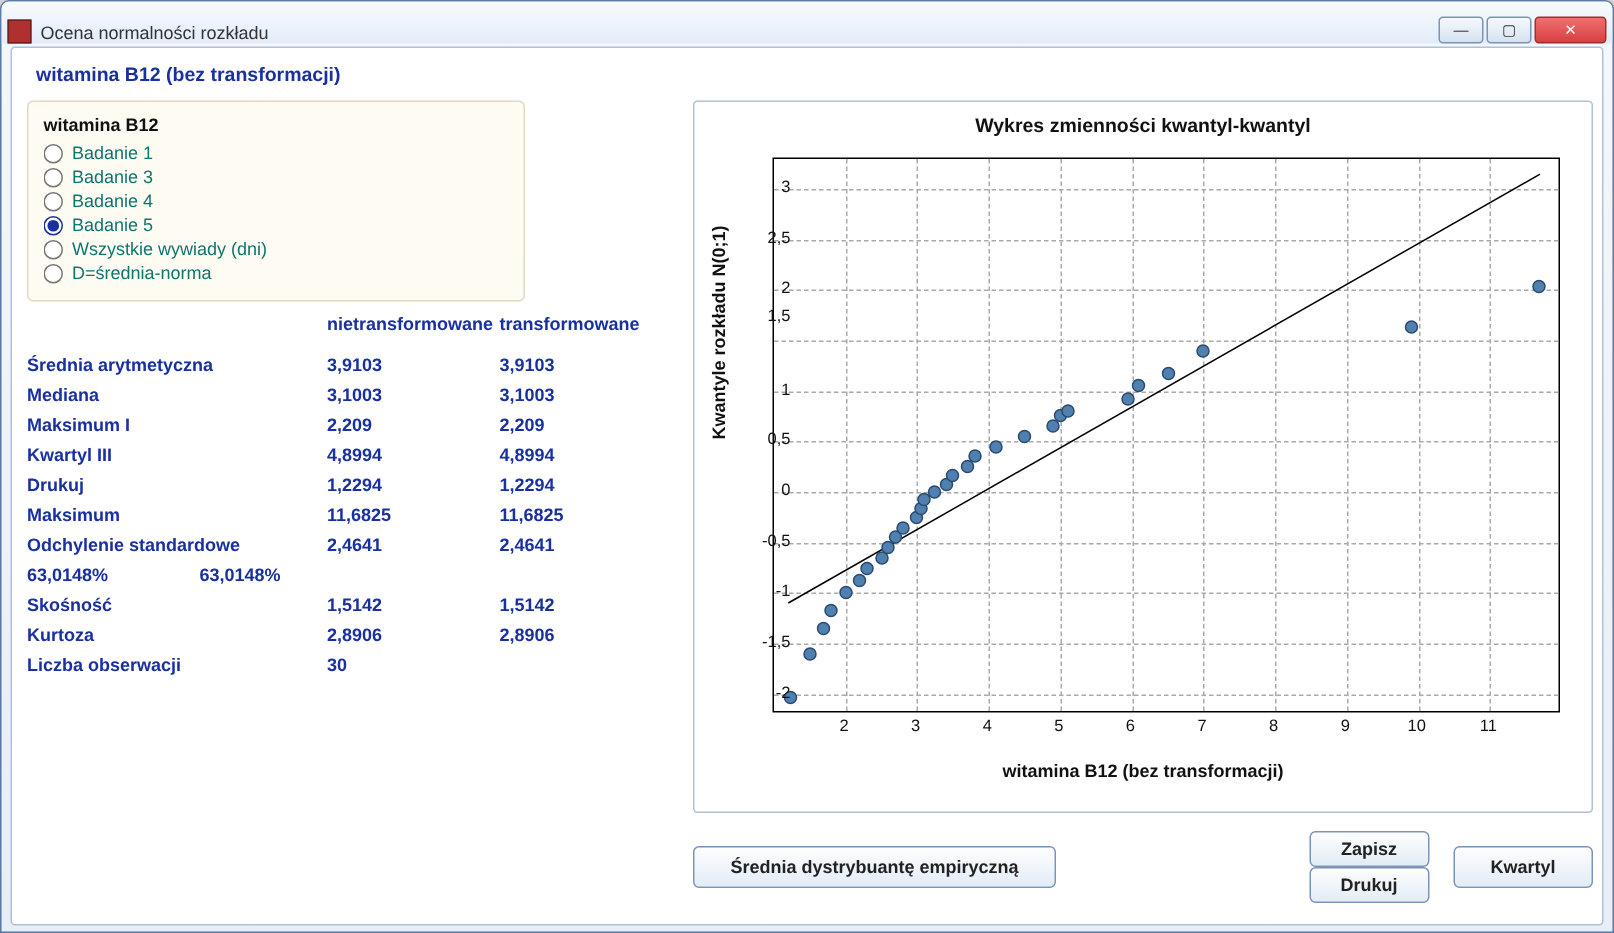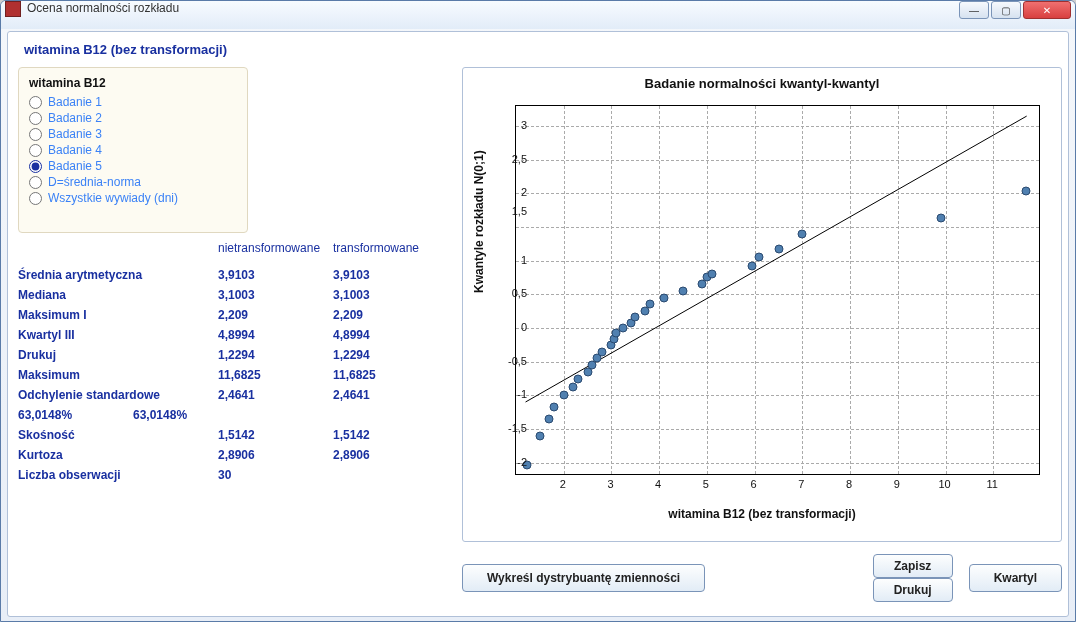--- a/index.html
+++ b/index.html
@@ -17,21 +17,21 @@
   background: linear-gradient(#f4f7fb,#e8eef7);
   border: 1px solid #5a7ba8;
   border-radius: 6px 6px 0 0;
   overflow: hidden;
   box-shadow: 0 2px 6px rgba(0,0,0,.3);
 }
 .titlebar {
   height: 28px;
   background: linear-gradient(#f7fbff,#e2ecf8);
   display: flex;
-  align-items: flex-start;
+  align-items: flex-end;
   padding: 0 4px;
 }
 .titlebar .app-icon {
   width: 16px; height: 16px;
   background: #b03030;
   border: 1px solid #702020;
   margin-right: 6px;
 }
 .titlebar .title { flex: 1; color: #333; font-size: 12px; }
 .win-btns { display: flex; gap: 2px; }
@@ -53,38 +53,38 @@
   padding: 8px 10px;
 }
 .header-label { color:#1930a0; font-weight:bold; font-size:13px; margin: 2px 0 10px 6px;}
 .body { display:flex; gap:14px; height: 545px;}
 .left { width: 430px; }
 .right { flex:1; display:flex; flex-direction:column; }
 .groupbox {
   border: 1px solid #e0d8c0;
   border-radius: 4px;
   background: #fdfbf2;
-  padding: 8px 10px 26px 10px;
-  width: 230px;
+  padding: 8px 10px 10px 10px;
+  width: 332px;
   margin-bottom: 8px;
   position: relative;
 }
 .groupbox .legend {
   position: relative;
   top: 0; left: 0;
   font-weight: bold;
   color: #111;
   margin-bottom: 4px;
 }
 .radio-row { display:flex; align-items:center; gap:6px; padding:1px 0; }
 .radio-row input { accent-color:#1930a0; }
-.radio-row label { color:#3b82f6; }
+.radio-row label { color:#0f766e; }
 .stats-hdr { display:flex; margin: 4px 0 10px 0;}
 .stats-hdr .c1 { width: 200px; }
-.stats-hdr .c2, .stats-hdr .c3 { width: 115px; font-weight:normal; color:#1930a0; text-align:left;}
+.stats-hdr .c2, .stats-hdr .c3 { width: 115px; font-weight:bold; color:#1930a0; text-align:left;}
 .stats-row { display:flex; padding: 3px 0; }
 .stats-row .c1 { width: 200px; font-weight:bold; color:#1930a0;}
 .stats-row .c2, .stats-row .c3 { width: 115px; font-weight:bold; color:#1930a0;}
 .chart-panel {
   border: 1px solid #b0c0d8;
   border-radius: 3px;
   background:#fff;
   height: 475px;
   padding: 4px;
 }
@@ -157,41 +157,37 @@
       <div class="left">
         <div class="groupbox">
           <div class="legend">witamina B12</div>
           <div id="radio-list">
               <div class="radio-row">
                 <input type="radio" name="grp" style="">
                 <label>Badanie 1</label>
               </div>
               <div class="radio-row">
                 <input type="radio" name="grp" style="">
-                <label>Badanie 2</label>
-              </div>
-              <div class="radio-row">
-                <input type="radio" name="grp" style="">
                 <label>Badanie 3</label>
               </div>
               <div class="radio-row">
                 <input type="radio" name="grp" style="">
                 <label>Badanie 4</label>
               </div>
               <div class="radio-row">
                 <input type="radio" name="grp" checked="" style="">
                 <label>Badanie 5</label>
               </div>
               <div class="radio-row">
                 <input type="radio" name="grp" style="">
+                <label>Wszystkie wywiady (dni)</label>
+              </div>
+              <div class="radio-row">
+                <input type="radio" name="grp" style="">
                 <label>D=średnia-norma</label>
-              </div>
-              <div class="radio-row">
-                <input type="radio" name="grp" style="">
-                <label>Wszystkie wywiady (dni)</label>
               </div>
             </div>
         </div>
 
         <div class="stats-hdr">
           <div class="c1"></div>
           <div class="c2">nietransformowane</div>
           <div class="c3">transformowane</div>
         </div>
         <div id="stats-body">
@@ -247,21 +243,21 @@
             <div class="stats-row">
               <div class="c1">Liczba obserwacji</div>
               <div class="c2">30</div>
               <div class="c3"></div>
             </div>
           </div>
       </div>
 
       <div class="right">
         <div class="chart-panel">
-          <div class="chart-title">Badanie normalności kwantyl-kwantyl</div>
+          <div class="chart-title">Wykres zmienności kwantyl-kwantyl</div>
           <div class="plot-wrap">
             <div class="axis-label-y">Kwantyle rozkładu N(0;1)</div>
             <div class="plot-area" id="plot-area">
                 <div class="grid-v" style="left: 47.7273px;"></div>
                 <div class="grid-v" style="left: 95.4545px;"></div>
                 <div class="grid-v" style="left: 143.182px;"></div>
                 <div class="grid-v" style="left: 190.909px;"></div>
                 <div class="grid-v" style="left: 238.636px;"></div>
                 <div class="grid-v" style="left: 286.364px;"></div>
                 <div class="grid-v" style="left: 334.091px;"></div>
@@ -332,21 +328,21 @@
               <div class="tick-y" style="top: 200.364px;">0,5</div>
               <div class="tick-y" style="top: 166.727px;">1</div>
               <div class="tick-y" style="top: 118px;">1,5</div>
               <div class="tick-y" style="top: 99.4545px;">2</div>
               <div class="tick-y" style="top: 65.8182px;">2,5</div>
               <div class="tick-y" style="top: 32.1818px;">3</div>
             </div>
         </div>
 
         <div class="buttons-row">
-          <div class="btn wide">Wykreśl dystrybuantę zmienności</div>
+          <div class="btn wide">Średnia dystrybuantę empiryczną</div>
           <div style="flex:1"></div>
           <div class="right-btns">
             <div class="btn">Zapisz</div>
             <div class="btn">Drukuj</div>
           </div>
           <div class="btn wide" style="align-self:center">Kwartyl</div>
         </div>
       </div>
     </div>
   </div>

